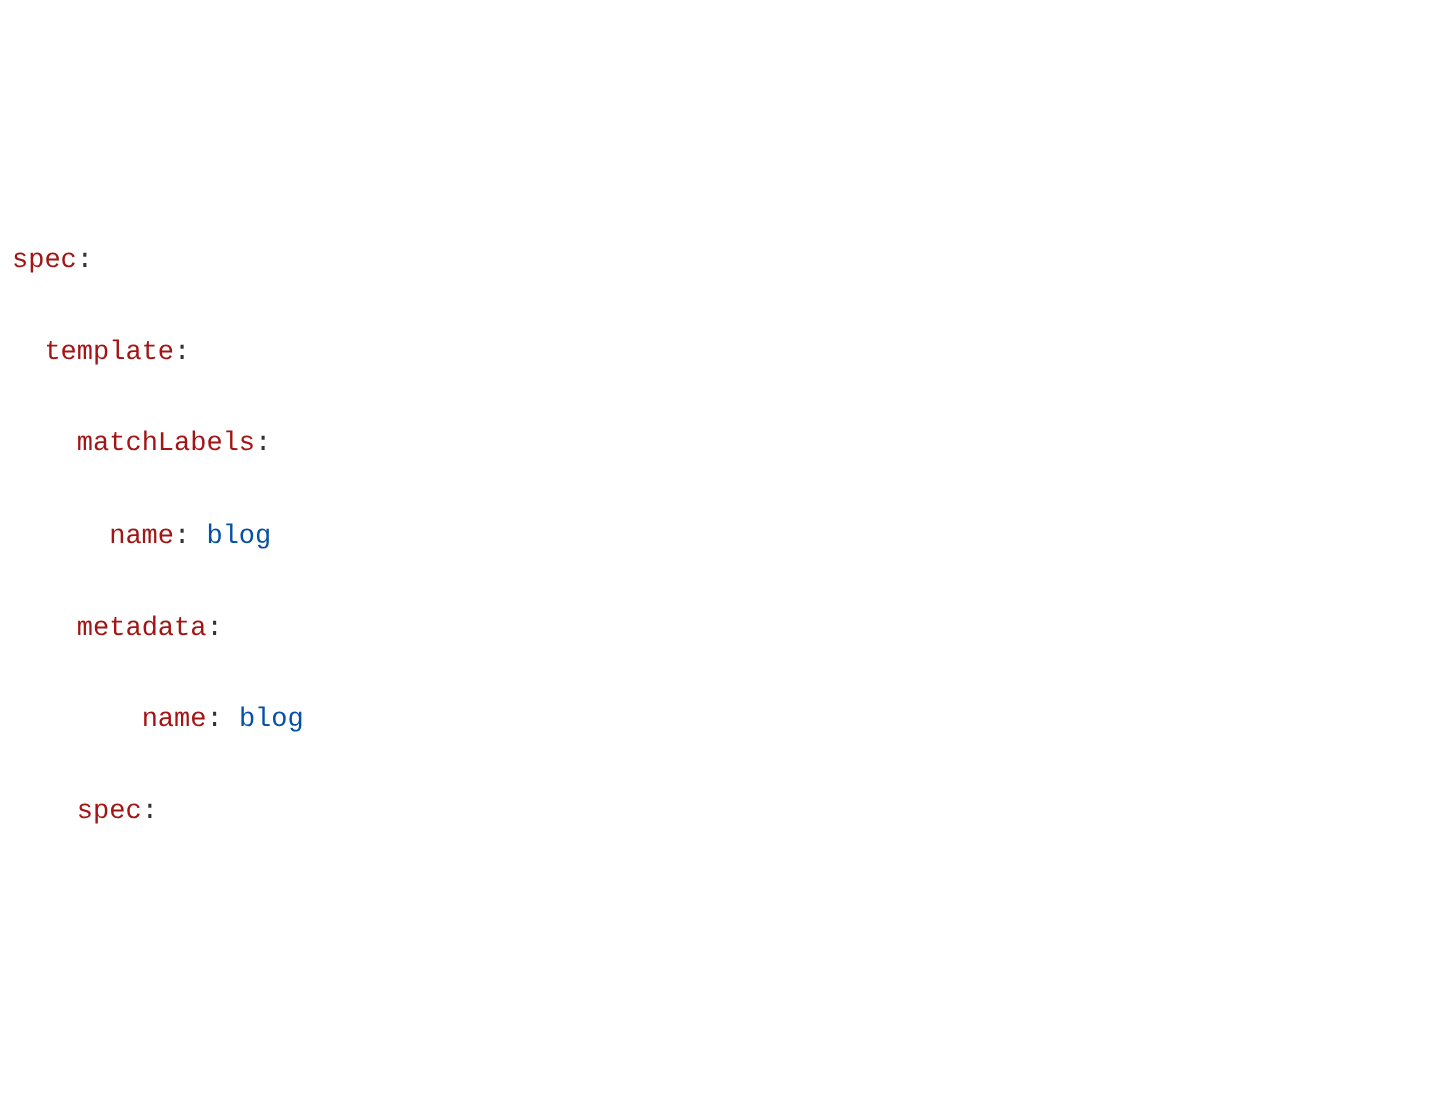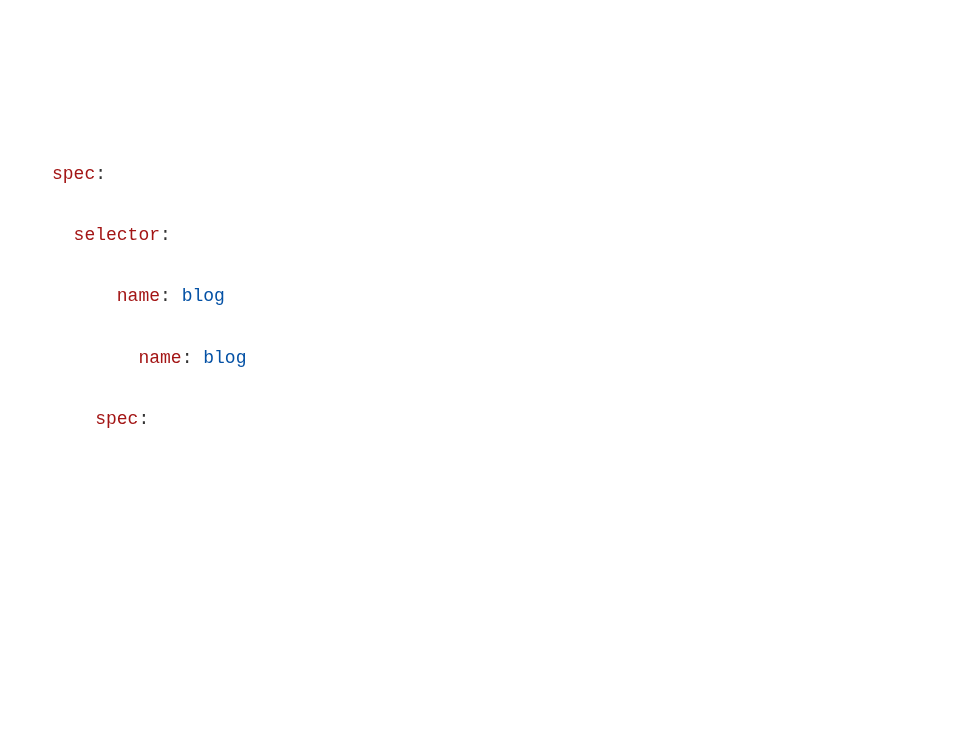--- a/index.html
+++ b/index.html
@@ -9,31 +9,33 @@
     font-family: Consolas, "Courier New", monospace;
     font-size: 18px;
     line-height: 1.7;
     color: #333;
     white-space: pre;
   }
   .code { display: block; }
   .key { color: #a31515; }     
   .num { color: #098658; }     
   .str { color: #0451a5; }
-  .line { display: block; margin-left: 44px; }
+  .line { display: block; }
 </style>
 </head>
 <body>
 
 
 
 <div class="code">
 <span class="line"><span class="key">spec</span>:</span>
-<span class="line">  <span class="key">selector</span>:</span>
+<span class="line">  <span class="key">template</span>:</span>
+<span class="line">    <span class="key">matchLabels</span>:</span>
 <span class="line">      <span class="key">name</span>: <span class="str">blog</span></span>
+<span class="line">    <span class="key">metadata</span>:</span>
 <span class="line">        <span class="key">name</span>: <span class="str">blog</span></span>
 <span class="line">    <span class="key">spec</span>:</span>
 
 
 
 
 
 
 
 

